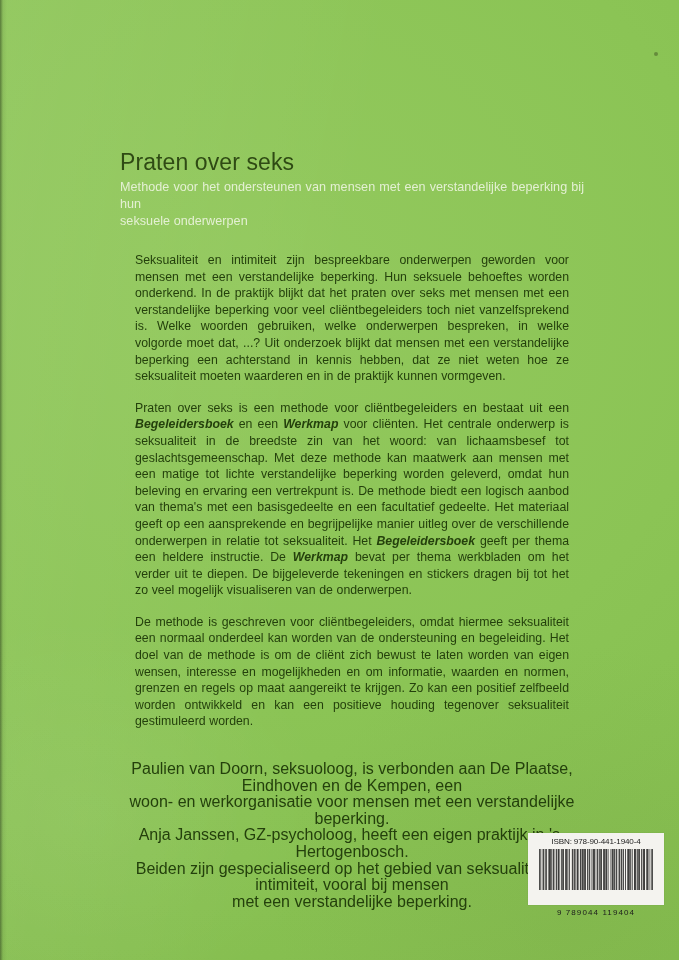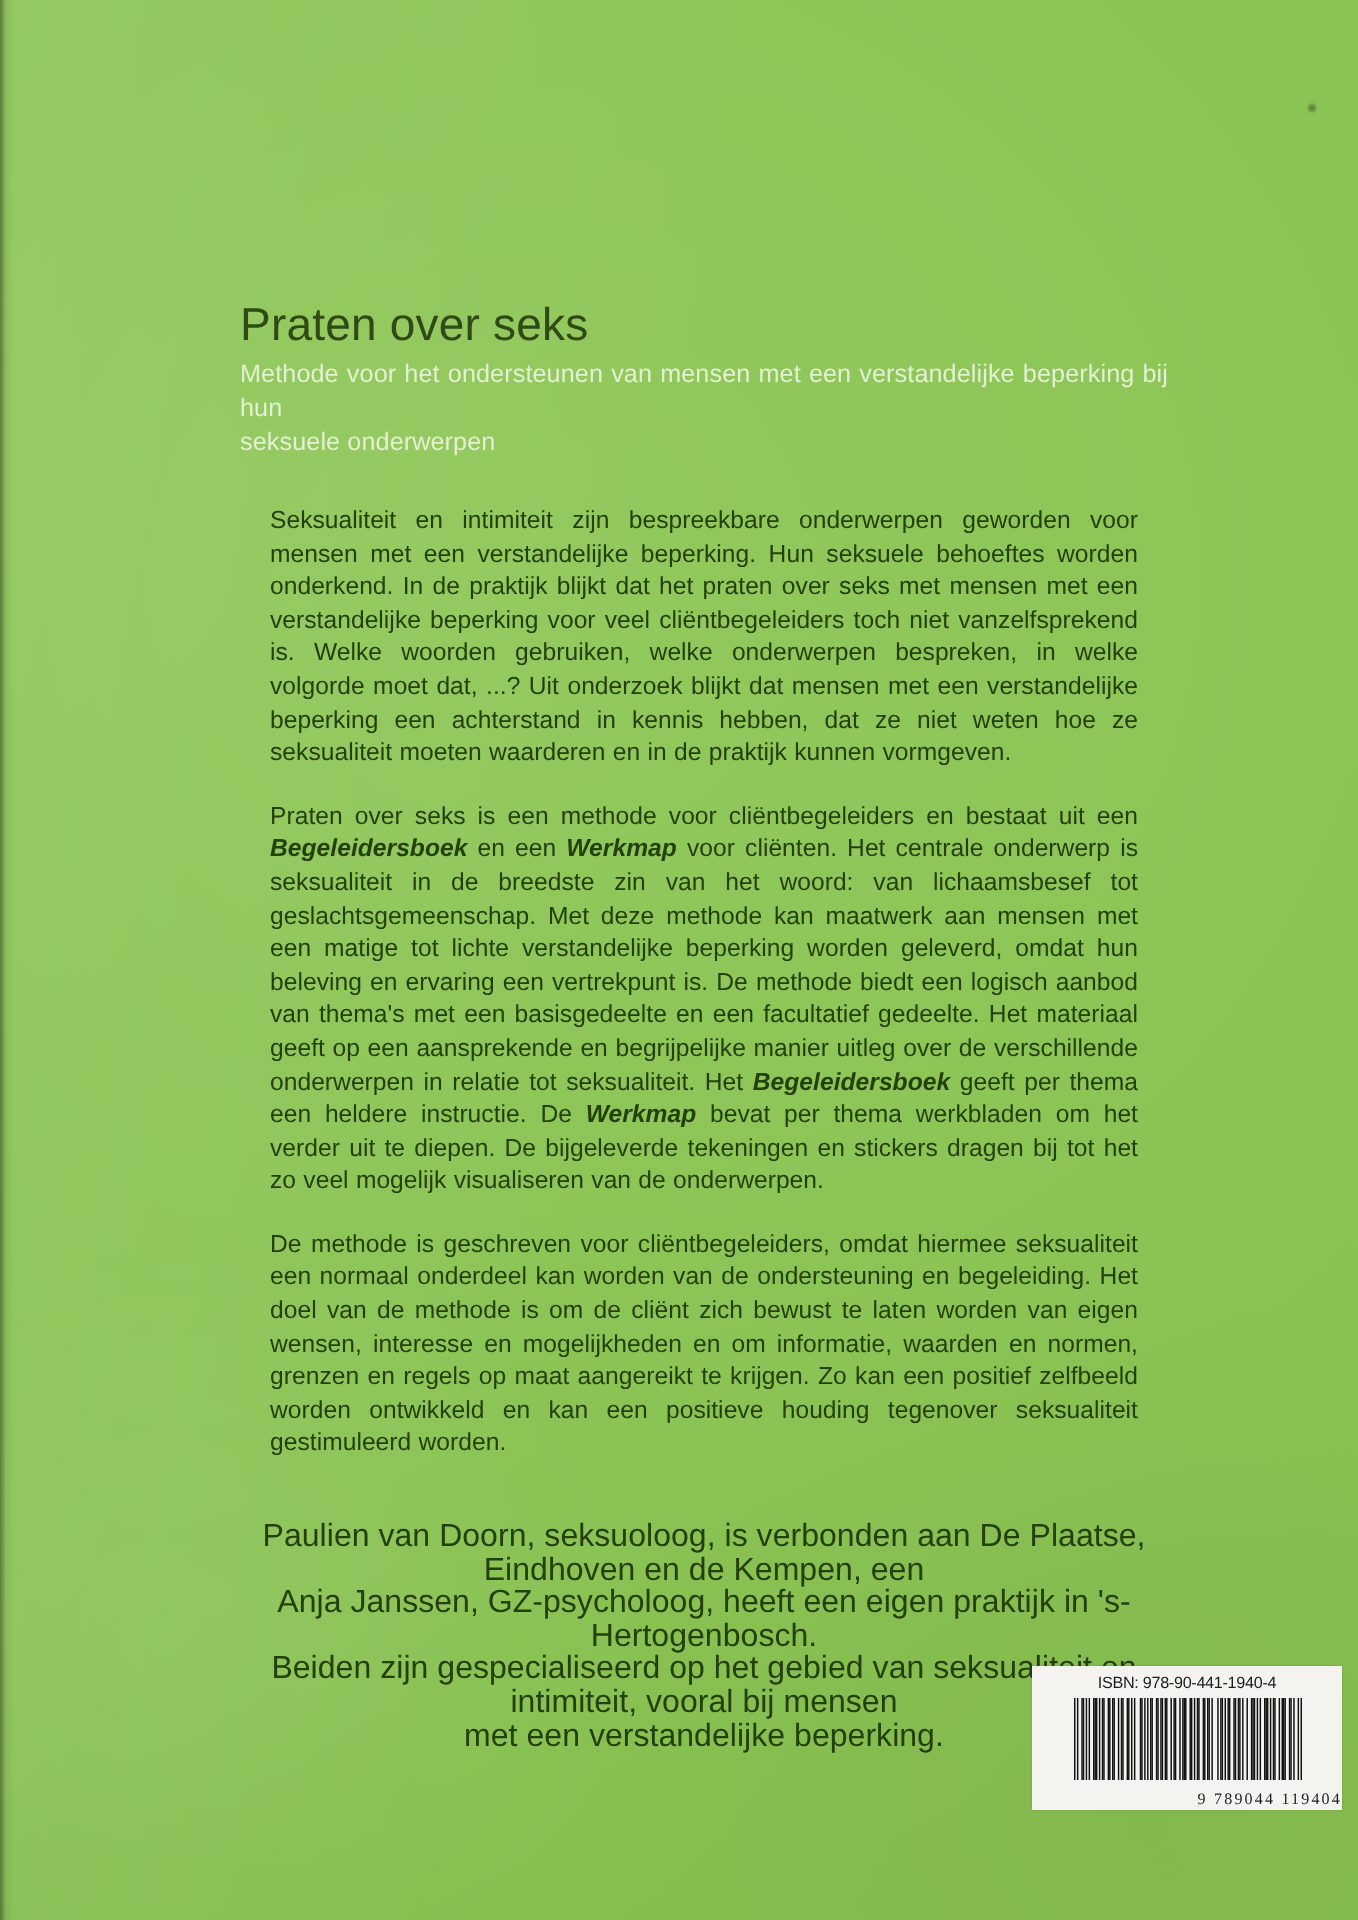--- a/index.html
+++ b/index.html
@@ -95,23 +95,23 @@
     line-height: 16.6px;
     color: #24400c;
     text-align: center;
     margin: 0;
     letter-spacing: 0.02px;
   }
 
   
   .barcode-panel {
     position: absolute;
-    left: 516px;
+    left: 528px;
     top: 833px;
-    width: 155px;
+    width: 136px;
     height: 72px;
     background: #f4f3ef;
     z-index: 4;
     padding: 0;
     box-shadow: 0 0 1px rgba(0,0,0,0.15);
   }
   .barcode-isbn {
     font-family: "Liberation Sans", sans-serif;
     font-size: 8.1px;
     line-height: 10px;
@@ -121,27 +121,27 @@
     letter-spacing: -0.15px;
     white-space: nowrap;
   }
   .barcode-bars {
     width: 114px;
     height: 41px;
     margin: 2px auto 0 auto;
     display: block;
   }
   .barcode-digits {
-    font-family: Liberation Serif, serif;
+    font-family: Liberation Sans, sans-serif;
     font-size: 8px;
     line-height: 10px;
     color: #1c1c1c;
-    text-align: right;
+    text-align: center;
     letter-spacing: 1.1px;
-    margin-top: 5px;
+    margin-top: 18px;
     white-space: nowrap;
   }
 </style>
 </head>
 <body>
 
 <div id="cover">
 
   <div class="speck"></div>
 
@@ -156,20 +156,21 @@
 
     <p class="body-para">Seksualiteit en intimiteit zijn bespreekbare onderwerpen geworden voor mensen met een verstandelijke beperking. Hun seksuele behoeftes worden onderkend. In de praktijk blijkt dat het praten over seks met mensen met een verstandelijke beperking voor veel cliëntbegeleiders toch niet vanzelfsprekend is. Welke woorden gebruiken, welke onderwerpen bespreken, in welke volgorde moet dat, ...? Uit onderzoek blijkt dat mensen met een verstandelijke beperking een achterstand in kennis hebben, dat ze niet weten hoe ze seksualiteit moeten waarderen en in de praktijk kunnen vormgeven.</p>
 
     <p class="body-para"><span>Praten over seks is een methode voor cliëntbegeleiders en bestaat uit een </span><b>Begeleidersboek</b><span> en een </span><b>Werkmap</b><span> voor cliënten. Het centrale onderwerp is seksualiteit in de breedste zin van het woord: van lichaamsbesef tot geslachtsgemeenschap. Met deze methode kan maatwerk aan mensen met een matige tot lichte verstandelijke beperking worden geleverd, omdat hun beleving en ervaring een vertrekpunt is. De methode biedt een logisch aanbod van thema's met een basisgedeelte en een facultatief gedeelte. Het materiaal geeft op een aansprekende en begrijpelijke manier uitleg over de verschillende onderwerpen in relatie tot seksualiteit. Het </span><b>Begeleidersboek</b><span> geeft per thema een heldere instructie. De </span><b>Werkmap</b><span> bevat per thema werkbladen om het verder uit te diepen. De bijgeleverde tekeningen en stickers dragen bij tot het zo veel mogelijk visualiseren van de onderwerpen.</span></p>
 
     <p class="body-para">De methode is geschreven voor cliëntbegeleiders, omdat hiermee seksualiteit een normaal onderdeel kan worden van de ondersteuning en begeleiding. Het doel van de methode is om de cliënt zich bewust te laten worden van eigen wensen, interesse en mogelijkheden en om informatie, waarden en normen, grenzen en regels op maat aangereikt te krijgen. Zo kan een positief zelfbeeld worden ontwikkeld en kan een positieve houding tegenover seksualiteit gestimuleerd worden.</p>
 
     <div class="spacer"></div>
 
     <p class="bio-para">Paulien van Doorn, seksuoloog, is verbonden aan De Plaatse, Eindhoven en de Kempen, een</p>
+    <p class="bio-para">woon- en werkorganisatie voor mensen met een verstandelijke beperking.</p>
     <p class="bio-para">Anja Janssen, GZ-psycholoog, heeft een eigen praktijk in 's-Hertogenbosch.</p>
     <p class="bio-para">Beiden zijn gespecialiseerd op het gebied van seksualiteit en intimiteit, vooral bij mensen</p>
     <p class="bio-para">met een verstandelijke beperking.</p>
 
   </div>
 
   <div class="barcode-panel">
     <div class="barcode-isbn">ISBN: 978-90-441-1940-4</div>
     <svg class="barcode-bars" viewBox="0 0 152 41" preserveAspectRatio="none">
       <g id="bar-group" fill="#111111">

